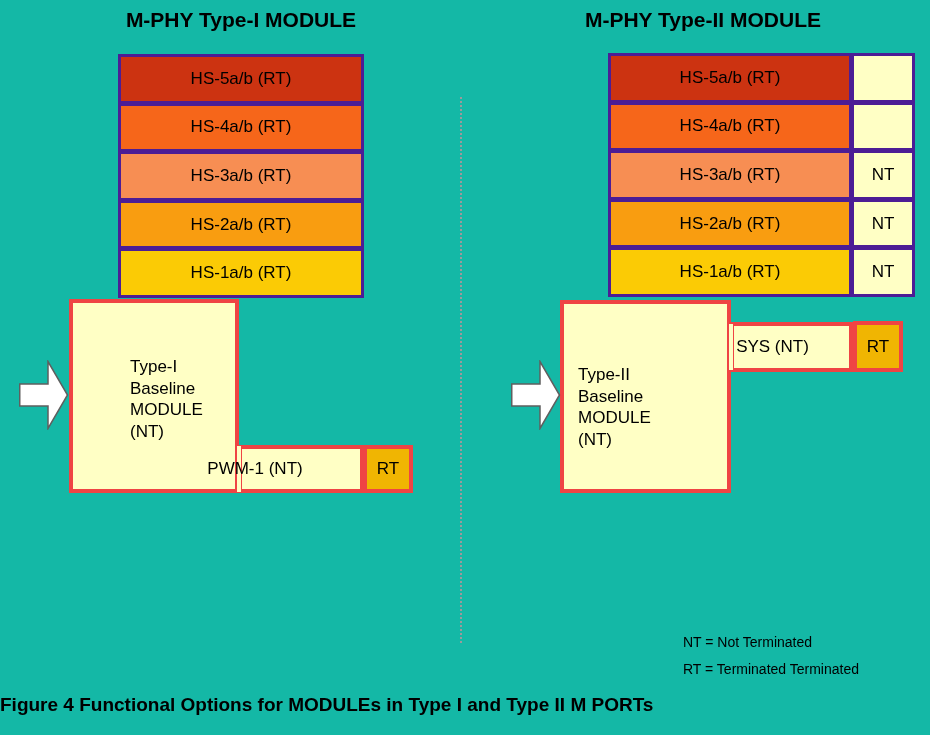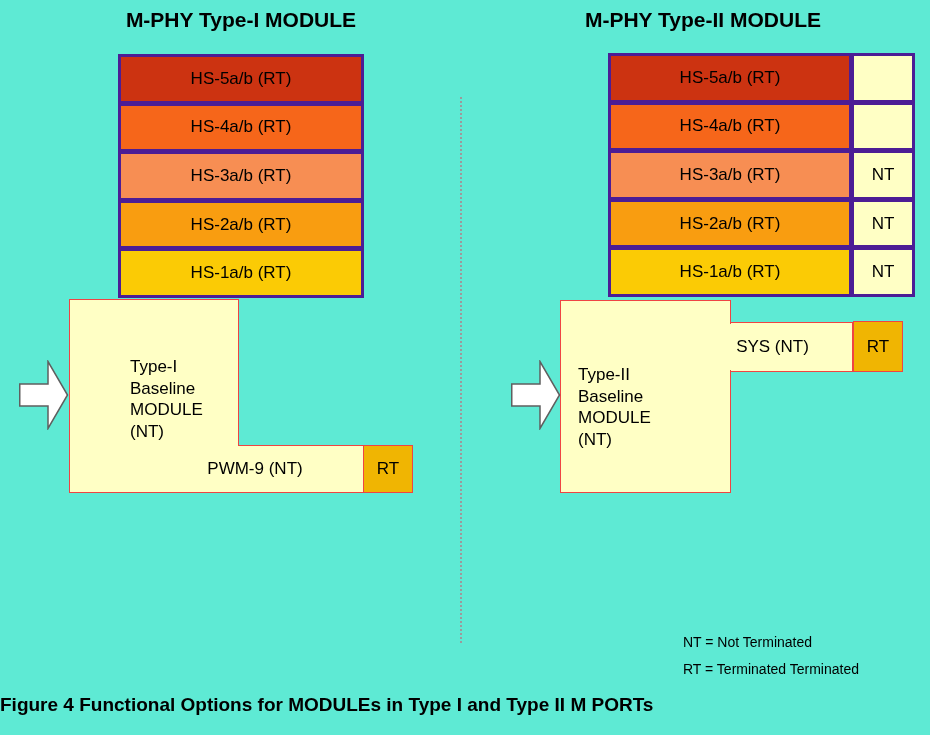--- a/index.html
+++ b/index.html
@@ -1,29 +1,29 @@
 <!DOCTYPE html>
 <html><head>
 <meta charset="utf-8">
 <style>
   html,body { margin:0; padding:0; background:#fff; }
   .canvas {
-    position:relative; width:930px; height:735px; background:#5eead4;
+    position:relative; width:930px; height:735px; background:#14b8a6;
     font-family:"Liberation Sans", sans-serif; color:#000; overflow:hidden;
   }
   .abs { position:absolute; }
   .title { font-weight:bold; font-size:21px; text-align:center; letter-spacing:0; }
   .barcol { position:absolute; }
   .bar {
     box-sizing:border-box; height:49.6px; margin-top:-1px;
     border:3px solid #4c1d95; display:flex; align-items:center; justify-content:center;
     font-size:17px;
   }
   .bar:first-child { margin-top:0; }
-  .shape { box-sizing:border-box; border:1px solid #ef4444; }
+  .shape { box-sizing:border-box; border:4px solid #ef4444; }
   .patch { z-index:2; }
   .flex-center { display:flex; align-items:center; justify-content:center; }
   .rt-box { z-index:3; font-size:17px; }
   .module-text { font-size:17px; line-height:21.5px; z-index:3; }
   .inner-label { font-size:17px; z-index:3; }
   .divider { left:460px; top:97px; height:546px; width:0; border-left:2px dotted #9b9b9b; }
   .legend { left:683px; top:629px; font-size:14px; line-height:27px; white-space:nowrap; }
   .caption { left:0; top:694px; width:861px; text-align:left; font-weight:bold; font-size:19px; }
   .arrow-svg { display:block; }
 </style>
@@ -56,21 +56,21 @@
   <div class="abs shape" style="left: 238px; top: 445px; width: 126px; height: 48px; background-color: rgb(255, 255, 197);"></div>
   <div class="abs patch" style="left: 237px; top: 446px; width: 4px; height: 46px; background-color: rgb(255, 255, 197);"></div>
 
   <div class="abs module-text" style="left:95px; top:356px;margin-left:35px;">
     <div>Type-I</div>
     <div>Baseline</div>
     <div>MODULE</div>
     <div>(NT)</div>
   </div>
 
-  <div class="abs flex-center inner-label" style="left:180px; top:445px; width:150px; height:48px;">PWM-9 (NT)</div>
+  <div class="abs flex-center inner-label" style="left:180px; top:445px; width:150px; height:48px;">PWM-1 (NT)</div>
 
   <div class="abs shape flex-center rt-box" style="left: 363px; top: 445px; width: 50px; height: 48px; background-color: rgb(240, 181, 2);">
     <span>RT</span>
   </div>
 
   <svg class="abs arrow-svg" style="left:19px; top:360px;" width="50" height="70" viewBox="0 0 50 70">
     <polygon points="0.75,24 29,24 29,1.5 48.5,35 29,68.5 29,46 0.75,46" fill="#ffffff" stroke="#5f5f5f" stroke-width="1.5" stroke-linejoin="miter"></polygon>
   </svg>
 
   <div class="abs divider"></div>

